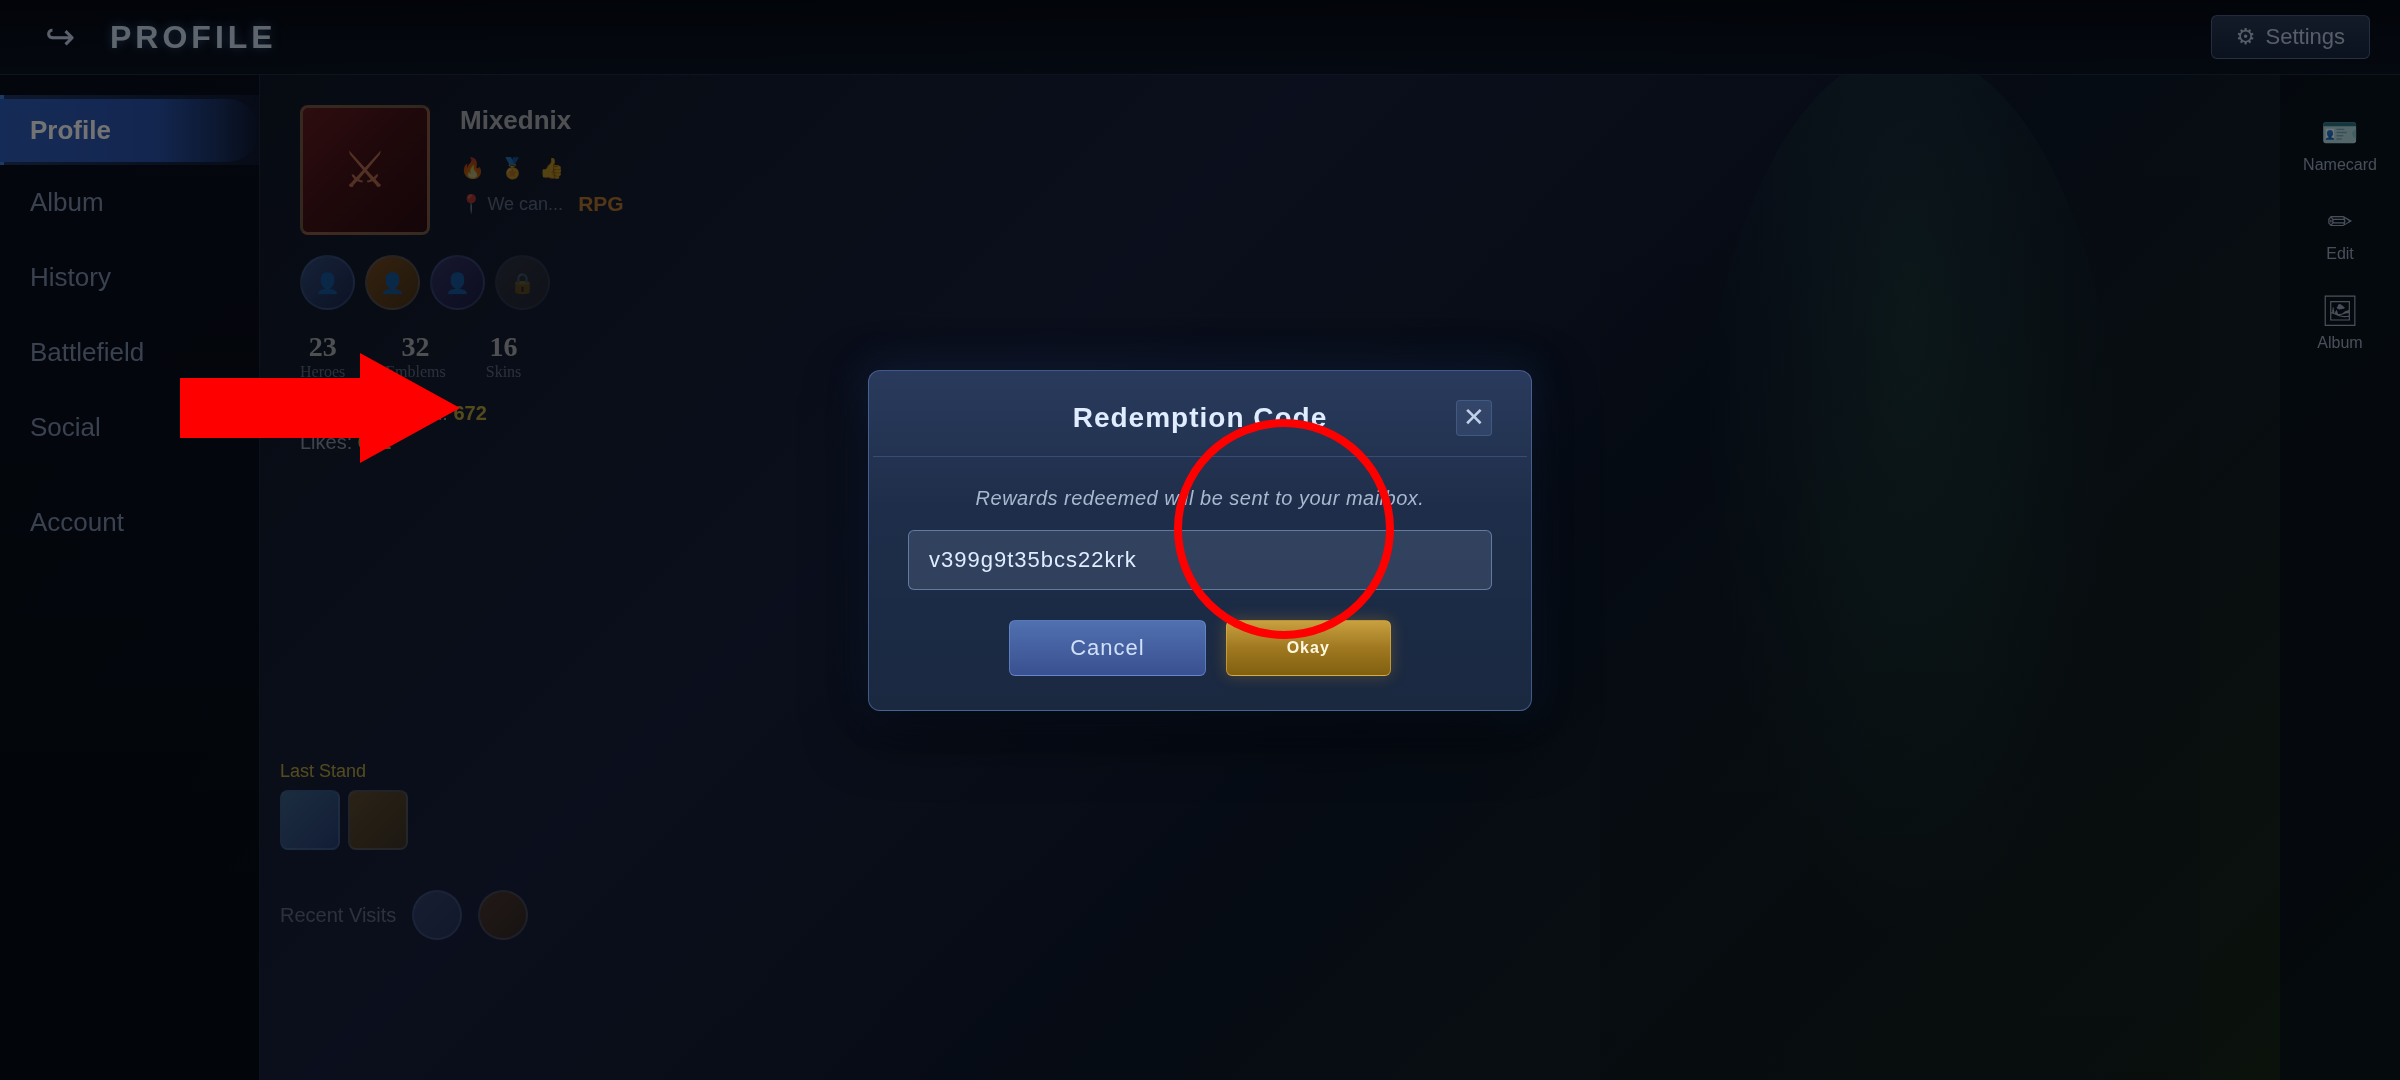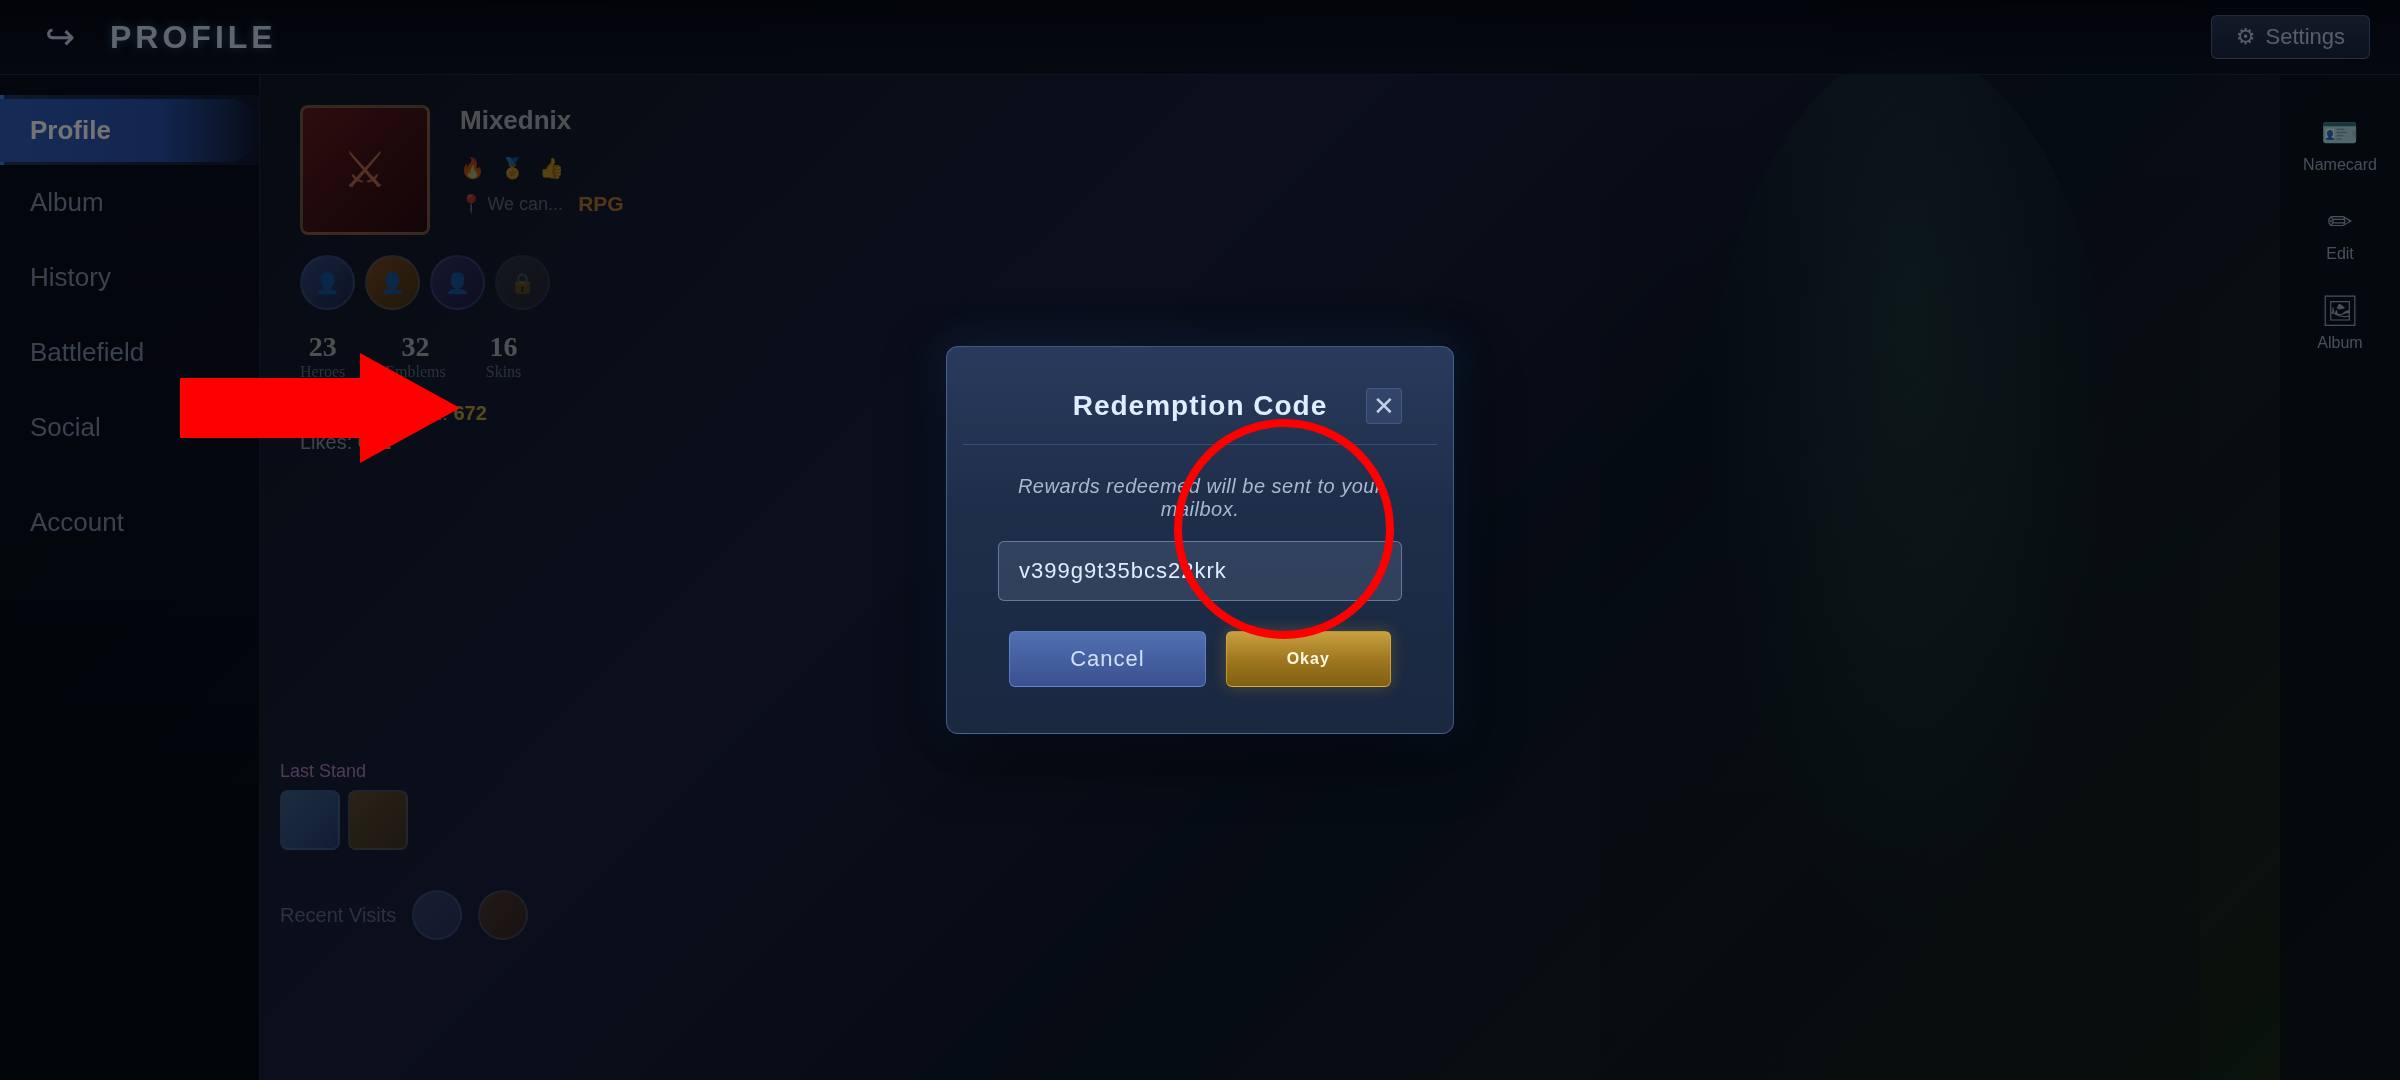--- a/index.html
+++ b/index.html
@@ -367,22 +367,22 @@
       z-index: 150;
       display: flex;
       align-items: center;
       justify-content: center;
     }
 
     .modal {
       background: linear-gradient(180deg, #2a3a5c 0%, #1e2e4a 40%, #1a2840 100%);
       border: 1px solid rgba(100,140,200,0.5);
       border-radius: 12px;
-      width: 508px;
-      padding: 16px;
+      width: 664px;
+      padding: 4px;
       box-shadow: 0 20px 60px rgba(0,0,0,0.7), 0 0 40px rgba(40,80,160,0.3);
       position: relative;
     }
 
     .modal-header {
       padding: 25px 35px 20px;
       display: flex;
       align-items: center;
       justify-content: space-between;
       border-bottom: 1px solid rgba(100,140,200,0.3);
@@ -568,21 +568,21 @@
   <div class="bottom-stats">
     <div class="stat-line">
       <span>Matches Played:</span> <span class="stat-value">672</span>
     </div>
     <div class="stat-line">
       <span>Likes:</span> <span class="stat-value">631</span>
     </div>
   </div>
 
   <div style="position:absolute; bottom: 230px; left: 20px;">
-    <div style="color:#f0abfc; font-size:18px; margin-bottom:8px;">Last Stand</div>
+    <div style="color:#fde047; font-size:18px; margin-bottom:8px;">Last Stand</div>
     <div style="display:flex; gap:8px;">
       <div class="ls-icon ls-icon-1"></div>
       <div class="ls-icon ls-icon-2"></div>
     </div>
   </div>
 
   <div style="position:absolute; bottom: 140px; left: 20px; display:flex; align-items:center; gap:16px;">
     <span style="color:#8090a8; font-size:20px;">Recent Visits</span>
     <div class="visit-avatar" style="background: linear-gradient(135deg, #405080, #304070);"></div>
     <div class="visit-avatar" style="background: linear-gradient(135deg, #604030, #403020);"></div>

